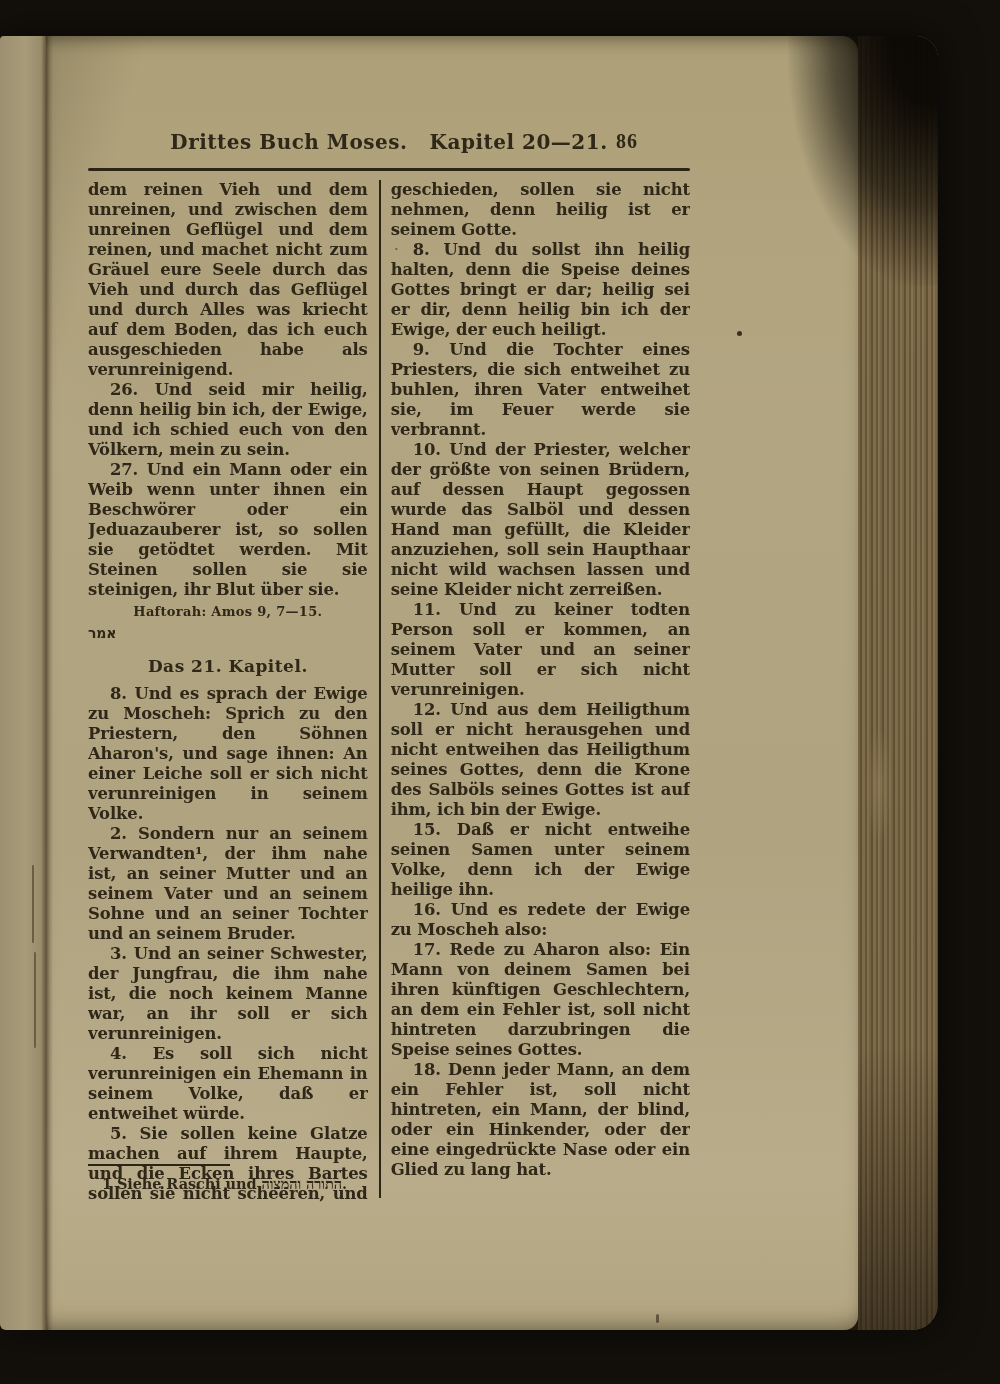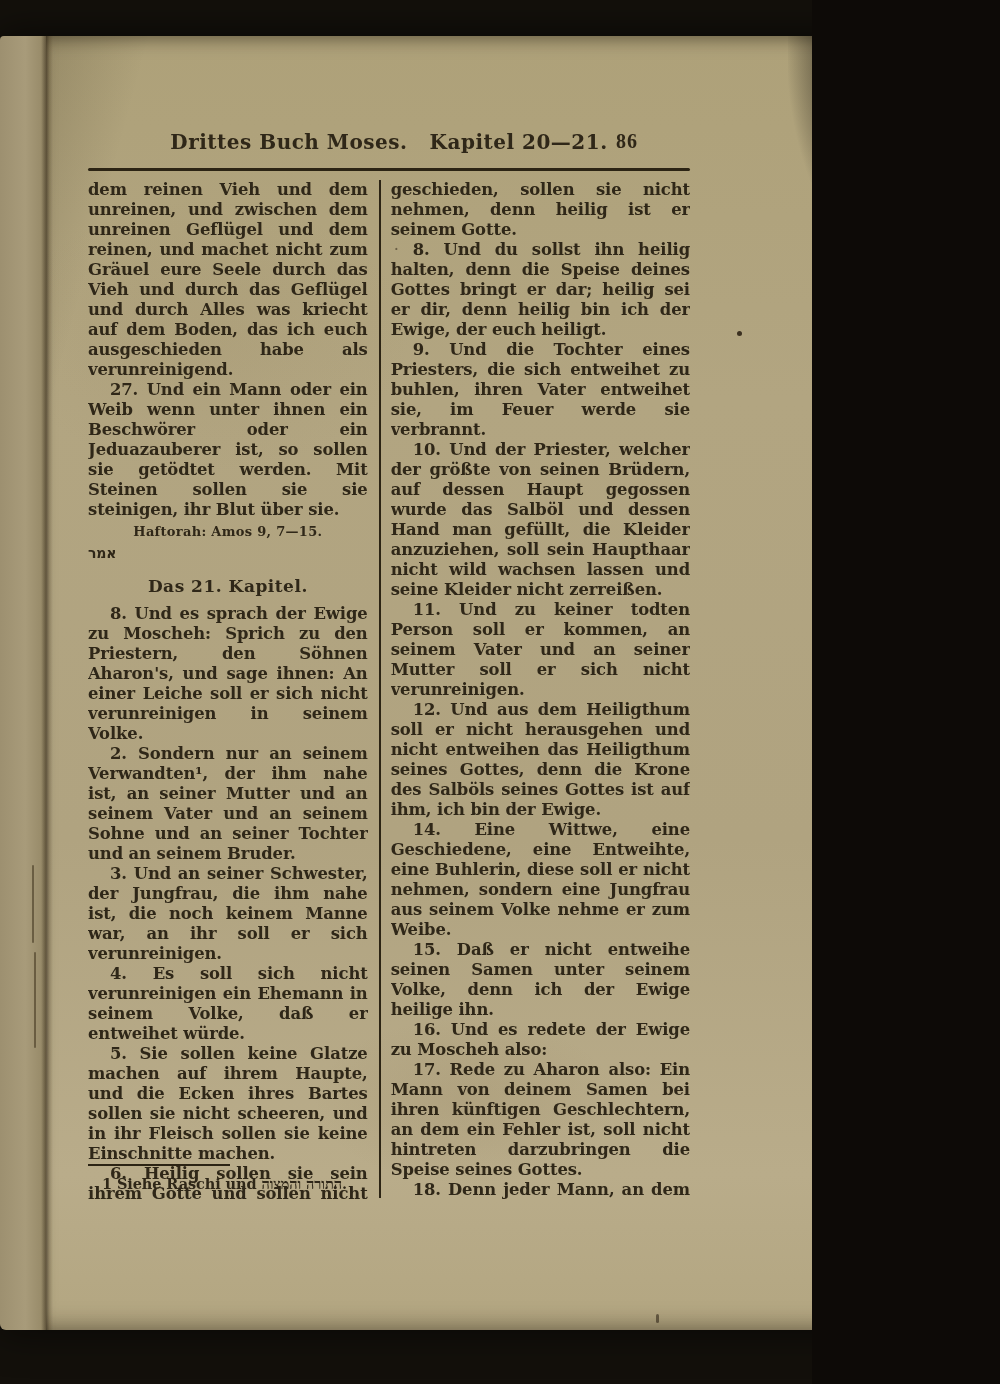--- a/index.html
+++ b/index.html
@@ -1,16 +1,16 @@
 <!DOCTYPE html>
 <html><head>
 <meta charset="utf-8">
 <style>
   html,body{margin:0;padding:0;background:#0d0a07;}
-  .viewport{position:relative;width:812px;height:1384px;overflow:hidden;
+  .viewport{position:relative;width:1000px;height:1384px;overflow:hidden;
     background:#13100b;font-family:"DejaVu Serif", serif;}
   
   .book{position:absolute;left:0;top:36px;width:938px;height:1294px;
     border-radius:4px 22px 26px 6px;overflow:hidden;background:#20190f;
     box-shadow:0 0 40px rgba(0,0,0,.6);}
   .facing-strip{position:absolute;left:0;top:0;width:46px;height:100%;
     background:linear-gradient(90deg,#9d9070 0%,#a89b7a 55%,#948765 100%);}
   .margin-mark{position:absolute;background:rgba(62,49,28,.55);width:2px;border-radius:1px;}
   .mark1{left:32px;top:829px;height:78px;}
   .mark2{left:34px;top:916px;height:96px;}
@@ -88,20 +88,21 @@
         </header>
 
         <div class="header-rule"></div>
 
         <div class="columns">
 
           <div class="col col-left">
             <div>
 
             <p class="verse no-indent">dem reinen Vieh und dem unreinen, und zwischen dem unreinen Geflügel und dem reinen, und machet nicht zum Gräuel eure Seele durch das Vieh und durch das Geflügel und durch Alles was kriecht auf dem Boden, das ich euch ausgeschieden habe als verunreinigend.</p>
+                <p class="verse">26. Und seid mir heilig, denn heilig bin ich, der Ewige, und ich schied euch von den Völkern, mein zu sein.</p>
                 <p class="verse">27. Und ein Mann oder ein Weib wenn unter ihnen ein Beschwörer oder ein Jeduazauberer ist, so sollen sie getödtet werden. Mit Steinen sollen sie sie steinigen, ihr Blut über sie.</p>
               </div>
             <div class="haftorah">Haftorah: Amos 9, 7—15.</div>
             <div class="hebrew">אמר</div>
             <h2 class="chapter-heading">Das 21. Kapitel.</h2>
             <div>
 
             <p class="verse">8. Und es sprach der Ewige zu Moscheh: Sprich zu den Priestern, den Söhnen Aharon's, und sage ihnen: An einer Leiche soll er sich nicht verunreinigen in seinem Volke.</p>
                 <p class="verse">2. Sondern nur an seinem Verwandten¹, der ihm nahe ist, an seiner Mutter und an seinem Vater und an seinem Sohne und an seiner Tochter und an seinem Bruder.</p>
                 <p class="verse">3. Und an seiner Schwester, der Jungfrau, die ihm nahe ist, die noch keinem Manne war, an ihr soll er sich verunreinigen.</p>
@@ -119,21 +120,20 @@
 
           <div class="col col-right">
             <div>
 
             <p class="verse no-indent">geschieden, sollen sie nicht nehmen, denn heilig ist er seinem Gotte.</p>
                 <p class="verse"><span class="premark">·</span>8. Und du sollst ihn heilig halten, denn die Speise deines Gottes bringt er dar; heilig sei er dir, denn heilig bin ich der Ewige, der euch heiligt.</p>
                 <p class="verse">9. Und die Tochter eines Priesters, die sich entweihet zu buhlen, ihren Vater entweihet sie, im Feuer werde sie verbrannt.</p>
                 <p class="verse">10. Und der Priester, welcher der größte von seinen Brüdern, auf dessen Haupt gegossen wurde das Salböl und dessen Hand man gefüllt, die Kleider anzuziehen, soll sein Haupthaar nicht wild wachsen lassen und seine Kleider nicht zerreißen.</p>
                 <p class="verse">11. Und zu keiner todten Person soll er kommen, an seinem Vater und an seiner Mutter soll er sich nicht verunreinigen.</p>
                 <p class="verse">12. Und aus dem Heiligthum soll er nicht herausgehen und nicht entweihen das Heiligthum seines Gottes, denn die Krone des Salböls seines Gottes ist auf ihm, ich bin der Ewige.</p>
-                <p class="verse">14. Eine Wittwe, eine Geschiedene, eine Entweihte, eine Buhlerin, diese soll er nicht nehmen, sondern eine Jungfrau aus seinem Volke nehme er zum Weibe.</p>
                 <p class="verse">15. Daß er nicht entweihe seinen Samen unter seinem Volke, denn ich der Ewige heilige ihn.</p>
                 <p class="verse">16. Und es redete der Ewige zu Moscheh also:</p>
                 <p class="verse">17. Rede zu Aharon also: Ein Mann von deinem Samen bei ihren künftigen Geschlechtern, an dem ein Fehler ist, soll nicht hintreten darzubringen die Speise seines Gottes.</p>
                 <p class="verse">18. Denn jeder Mann, an dem ein Fehler ist, soll nicht hintreten, ein Mann, der blind, oder ein Hinkender, oder der eine eingedrückte Nase oder ein Glied zu lang hat.</p>
               </div>
           </div>
 
         </div>
       </div>
     </div>

